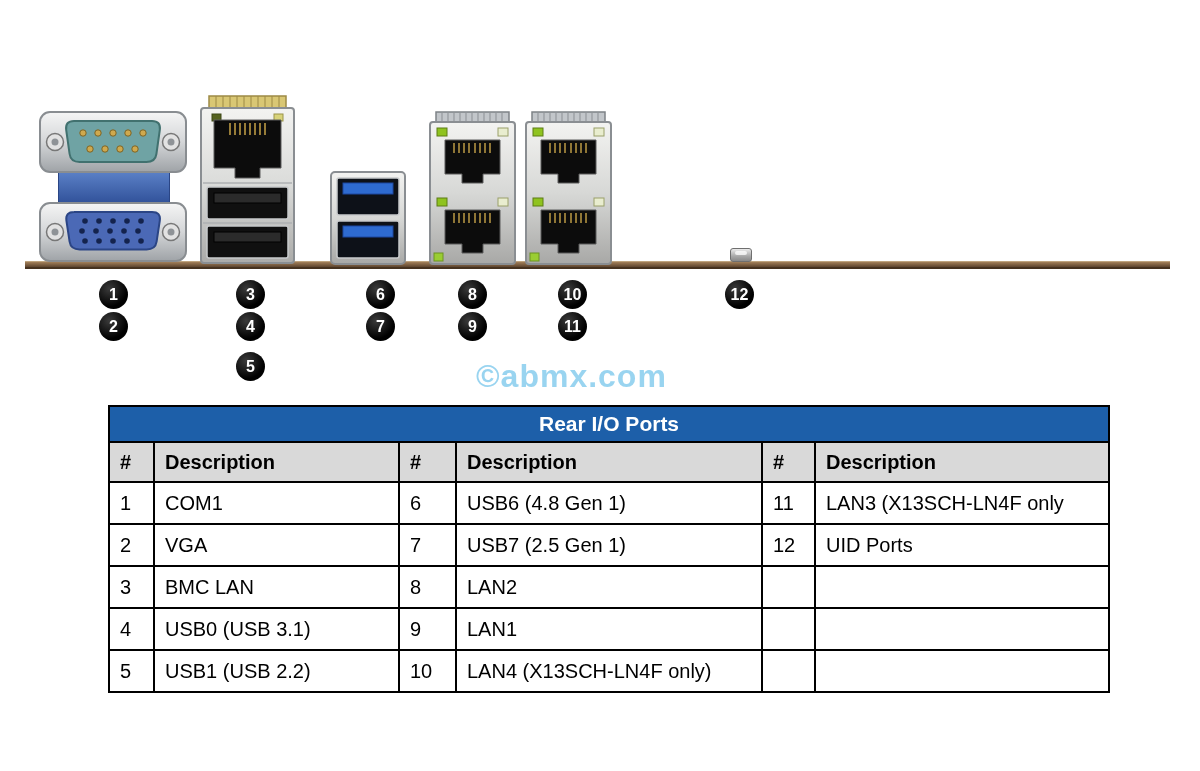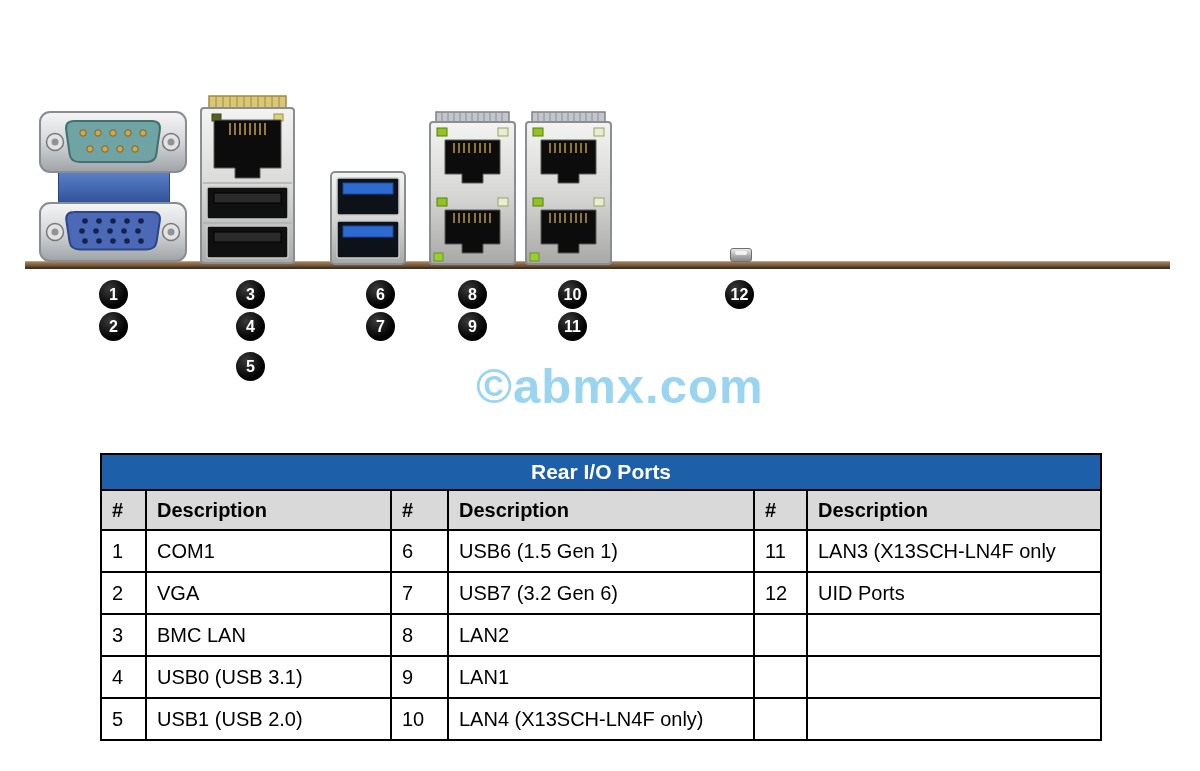--- a/index.html
+++ b/index.html
@@ -21,21 +21,21 @@
   .callout {
     position:absolute; width:29px; height:29px; border-radius:50%;
     background:radial-gradient(circle at 35% 30%, #3a3a3a, #000 65%);
     color:#fff; display:flex; align-items:center; justify-content:center;
     font-weight:bold; font-size:16px; line-height:1;
   }
 
   
   .watermark {
     position:absolute; left:476px; top:358px;
-    font-size:49px; font-weight:bold; letter-spacing:1px;
+    font-size:32px; font-weight:bold; letter-spacing:1px;
     color:rgba(91,185,230,0.62);
   }
 
   
   .uid-btn {
     position:absolute; left:730px; top:248px; width:22px; height:14px;
     background:linear-gradient(#ececec,#a8a8a8 60%,#8a8a8a);
     border:1px solid #6f6f6f; border-radius:3px;
   }
   .uid-btn::after {
@@ -45,22 +45,22 @@
 
   
   .vga-body {
     position:absolute; left:58px; top:170px; width:112px; height:34px;
     background:linear-gradient(#5c82c8,#31529a);
     border:1px solid #2a4585;
   }
 
   
   table.io {
-    position:absolute; left:100px; top:405px; width:1000px;
-    border-collapse:collapse; table-layout:fixed; font-size:20px;margin-top:48px;
+    position:absolute; left:108px; top:405px; width:1000px;
+    border-collapse:collapse; table-layout:fixed; font-size:20px;
   }
   table.io td { border:2px solid #000; padding:0 10px; height:42px; background:#fff; overflow:hidden; white-space:nowrap; }
   table.io tr.title-row td {
     background:#1d5fa9; color:#fff; font-weight:bold; text-align:center;
     font-size:21px; height:36px;
   }
   table.io tr.colhead td { background:#d9d9d9; font-weight:bold; height:40px; }
   td.num { padding-left:9px; }
 </style>
 </head>
@@ -330,29 +330,29 @@
         <td>Description</td>
         <td class="num">#</td>
         <td>Description</td>
         <td class="num">#</td>
         <td>Description</td>
       </tr>
       <tr>
         <td class="num">1</td>
         <td>COM1</td>
         <td class="num">6</td>
-        <td>USB6 (1.5 Gen 1)</td>
+        <td>USB6 (4.8 Gen 1)</td>
         <td class="num">11</td>
         <td>LAN3 (X13SCH-LN4F only</td>
       </tr>
       <tr>
         <td class="num">2</td>
         <td>VGA</td>
         <td class="num">7</td>
-        <td>USB7 (3.2 Gen 6)</td>
+        <td>USB7 (2.5 Gen 1)</td>
         <td class="num">12</td>
         <td>UID Ports</td>
       </tr>
       <tr>
         <td class="num">3</td>
         <td>BMC LAN</td>
         <td class="num">8</td>
         <td>LAN2</td>
         <td class="num"></td>
         <td></td>
@@ -360,21 +360,21 @@
       <tr>
         <td class="num">4</td>
         <td>USB0 (USB 3.1)</td>
         <td class="num">9</td>
         <td>LAN1</td>
         <td class="num"></td>
         <td></td>
       </tr>
       <tr>
         <td class="num">5</td>
-        <td>USB1 (USB 2.0)</td>
+        <td>USB1 (USB 2.2)</td>
         <td class="num">10</td>
         <td>LAN4 (X13SCH-LN4F only)</td>
         <td class="num"></td>
         <td></td>
       </tr>
     </tbody>
   </table>
 
 </div>
 

